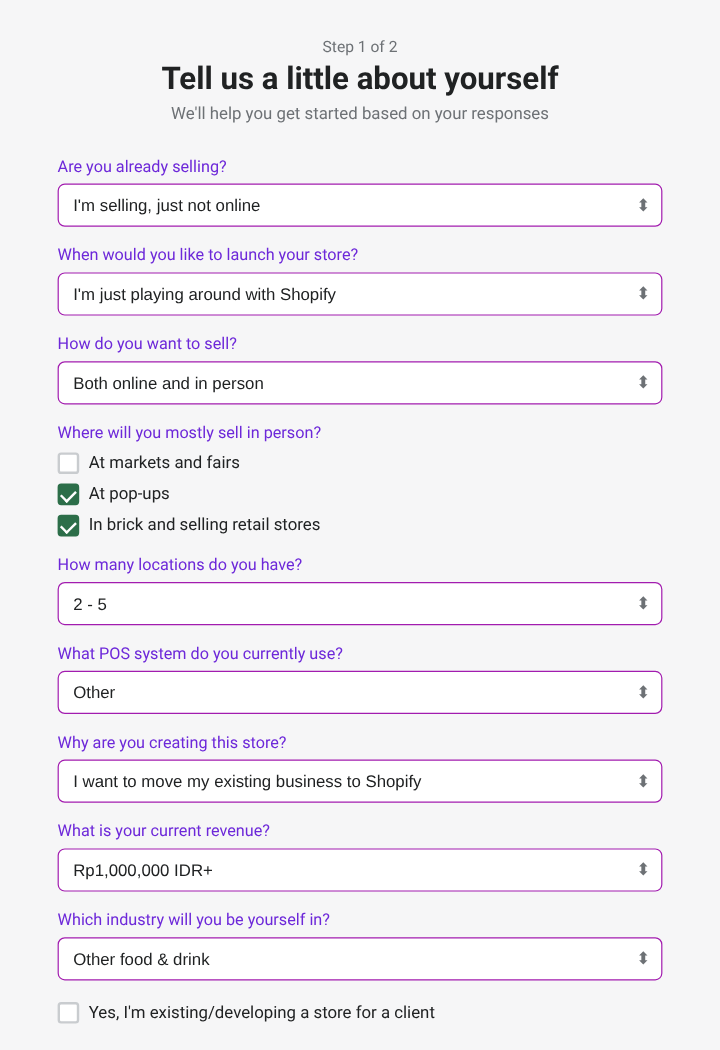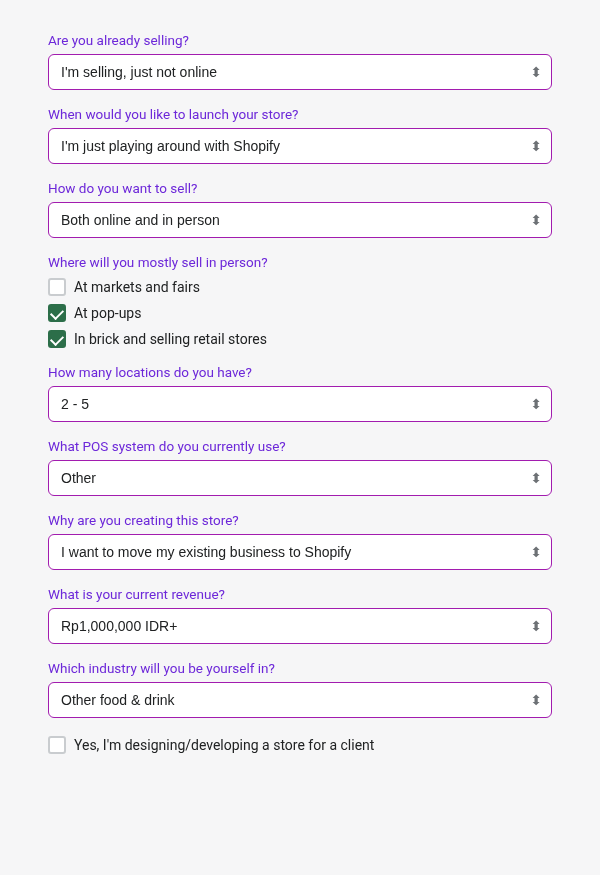--- a/index.html
+++ b/index.html
@@ -118,20 +118,25 @@
     }
     .checkbox-label {
       font-size: 14px;
       color: #202223;
     }
   </style>
 </head>
 <body>
 
 <div class="page-wrapper">
+  <div class="header">
+    <div class="step-label">Step 1 of 2</div>
+    <h1 class="page-title">Tell us a little about yourself</h1>
+    <p class="page-subtitle">We'll help you get started based on your responses</p>
+  </div>
 
   <div class="form-section">
 
     <div class="field-group">
       <label class="field-label">Are you already selling?</label>
       <div class="select-wrapper">
         <select>
           <option>I'm selling, just not online</option>
           <option>I'm new to selling</option>
           <option>I'm already selling online</option>
@@ -245,20 +250,20 @@
           <option>Home &amp; garden</option>
         </select>
         <span class="select-arrow">⬍</span>
       </div>
     </div>
 
     <div class="field-group">
       <div class="checkbox-group">
         <label class="checkbox-item">
           <input type="checkbox" style="">
-          <span class="checkbox-label">Yes, I'm designing/developing a store for a client</span>
+          <span class="checkbox-label">Yes, I'm existing/developing a store for a client</span>
         </label>
       </div>
     </div>
 
   </div>
 
 </div>
 
 </body></html>

